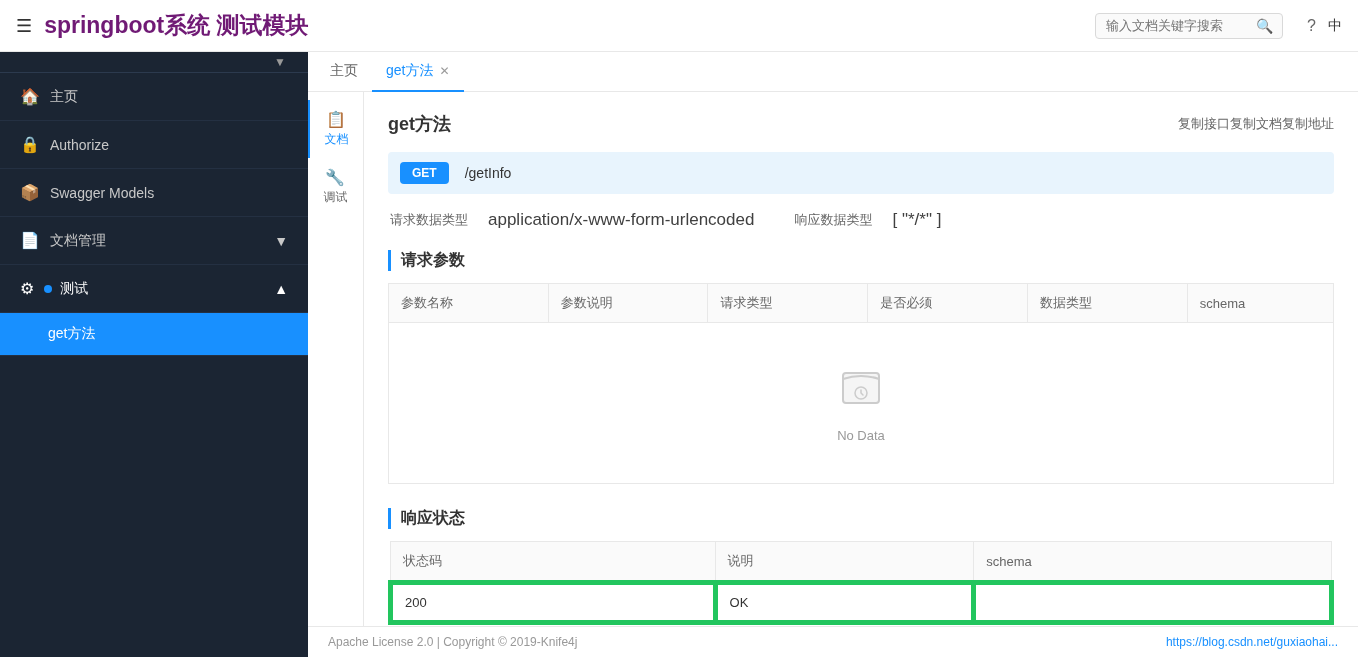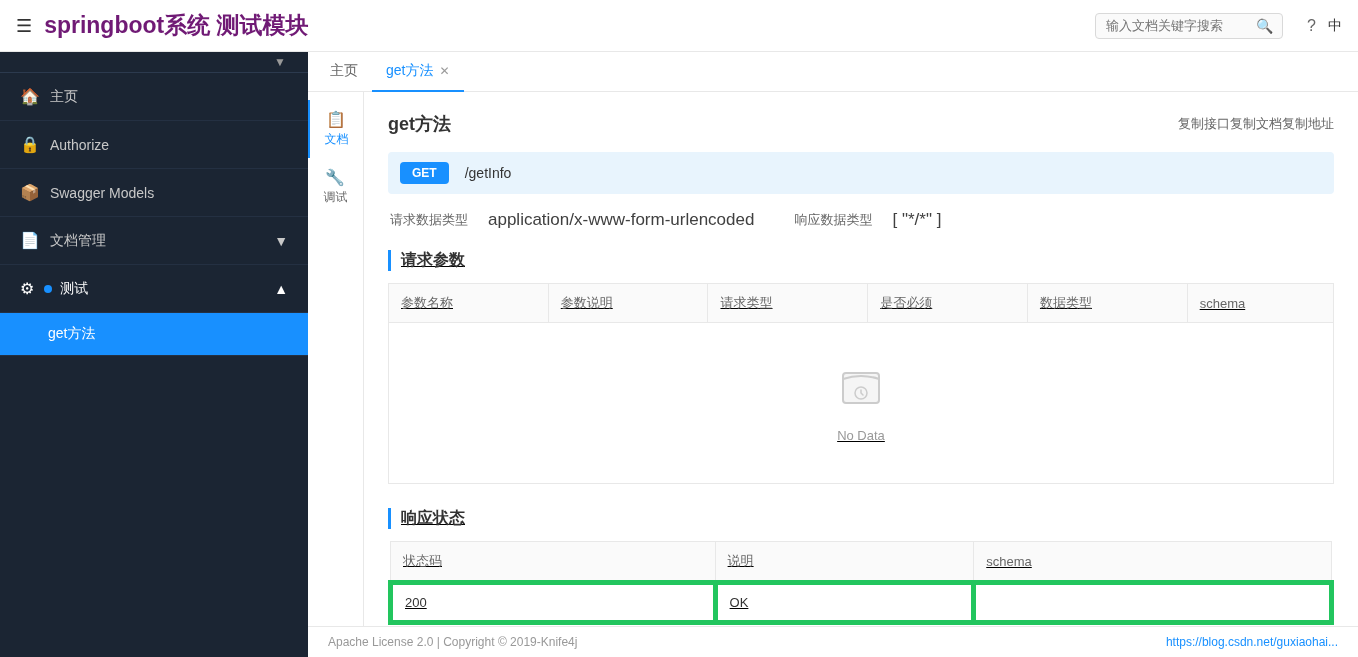--- a/index.html
+++ b/index.html
@@ -126,21 +126,21 @@
 
     
     .meta-row {
       display: flex; align-items: center; gap: 40px; margin-bottom: 20px; padding: 0 2px;
     }
     .meta-item { display: flex; align-items: center; gap: 20px; }
     .meta-label { color: #666; font-size: 13px; }
     .meta-value { color: #404040; font-size: 17px; }
 
     
-    .section { margin-bottom: 24px; text-decoration: underline; }
+    .section { margin-bottom: 24px; }
     .section-title {
       font-size: 16px; font-weight: 600; color: #333; margin-bottom: 12px;
       padding-left: 10px; border-left: 3px solid #1890ff;
     }
 
     
     .data-table { width: 100%; border-collapse: collapse; }
     .data-table th {
       background: #fafafa; border: 1px solid #e8e8e8; padding: 10px 12px;
       text-align: left; color: #666; font-size: 13px; font-weight: normal;

